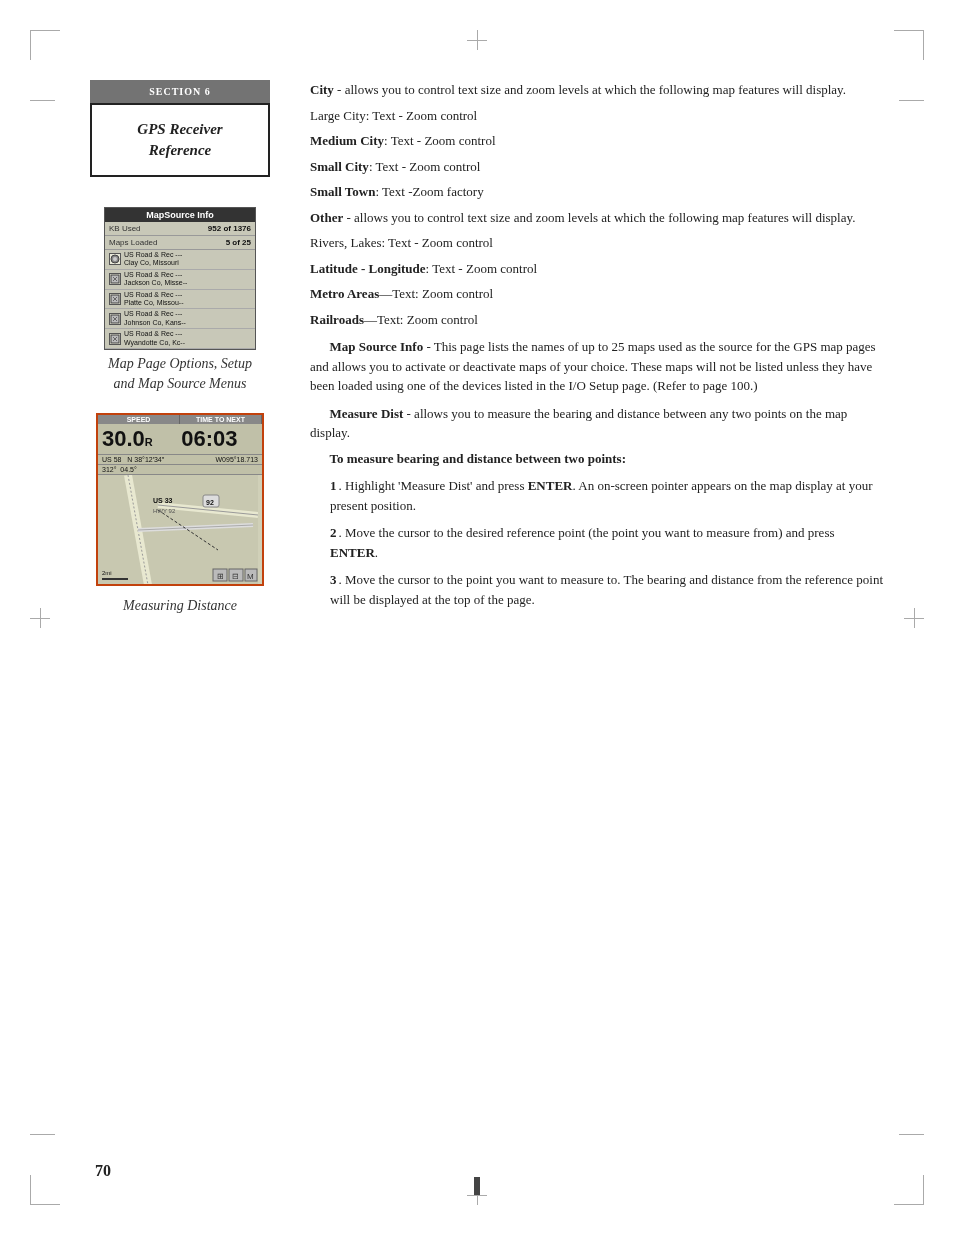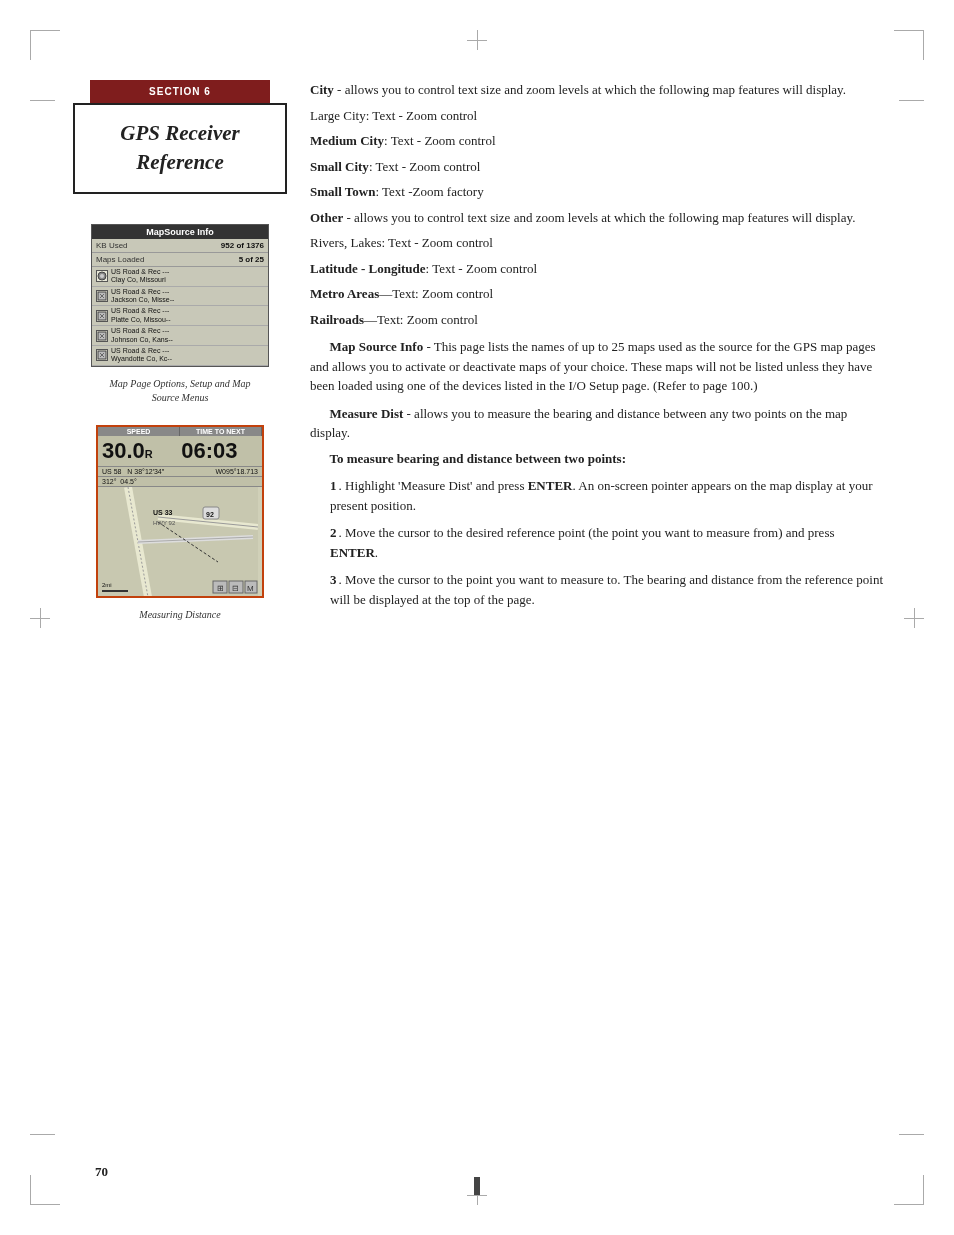--- a/index.html
+++ b/index.html
@@ -118,51 +118,50 @@
     .left-column {
       width: 220px;
       flex-shrink: 0;
       display: flex;
       flex-direction: column;
       align-items: center;
     }
 
     
     .section-box {
-      background: #7f1d1d;
+      background: #737373;
       color: #fff;
       width: 180px;
       text-align: center;
       padding: 6px 10px;
-      font-family: Liberation Sans, sans-serif;
+      font-family: Liberation Serif, serif;
       font-size: 10px;
       font-weight: bold;
       letter-spacing: 1px;
       text-transform: uppercase;
       margin-bottom: 0;
     }
 
     
     .gps-box {
       border: 2px solid #222;
-      width: 214px;
+      width: 180px;
       text-align: center;
       padding: 14px 10px;
       font-style: italic;
-      font-size: 21px;
+      font-size: 15px;
       font-weight: bold;
       line-height: 1.4;
       margin-bottom: 30px;
     }
 
     
     .device-screenshot {
-      width: 178px;
+      width: 152px;
       border: 1px solid #555;
-      margin-bottom: 6px;
       font-size: 9px;
       font-family: Arial, sans-serif;
       background: #d8d8c8;
     }
 
     .device-title-bar {
       background: #333;
       color: #fff;
       text-align: center;
       font-size: 9px;
@@ -205,21 +204,21 @@
     }
 
     .device-list-item .item-text {
       font-size: 7px;
       line-height: 1.2;
       color: #111;
     }
 
     .caption-text {
       font-style: italic;
-      font-size: 10px;
+      font-size: 14px;
       text-align: center;
       margin-top: 4px;
       margin-bottom: 20px;
       color: #333;
       width: 160px;
       line-height: 1.4;
     }
 
     
     .gps-speed-device {
@@ -327,21 +326,21 @@
     .numbered-list li .num {
       font-weight: bold;
       margin-right: 2px;
     }
 
     
     .page-number {
       position: absolute;
       bottom: 55px;
       left: 95px;
-      font-size: 13px;
+      font-size: 16px;
       font-weight: bold;
     }
 
     
     .center-bottom-bar {
       position: absolute;
       bottom: 40px;
       left: 50%;
       transform: translateX(-50%);
       width: 6px;

